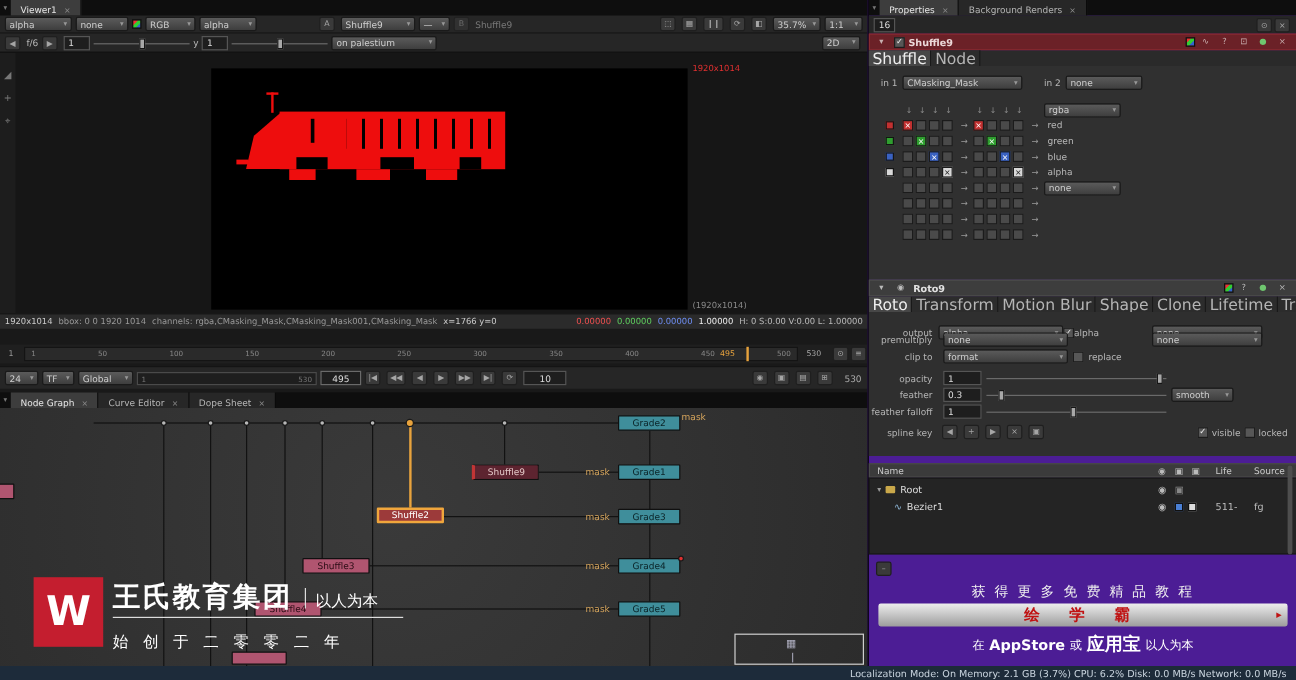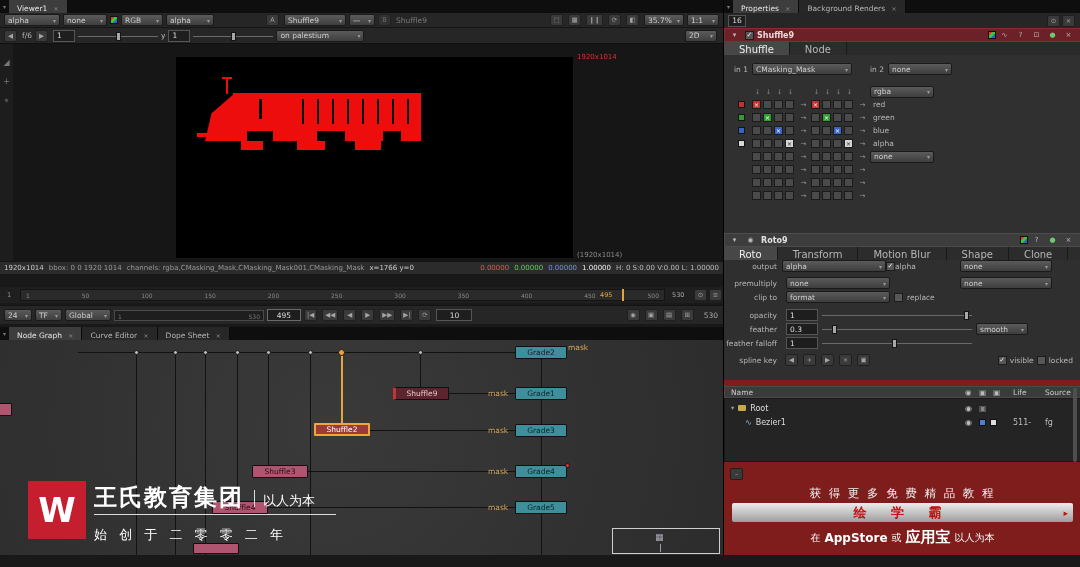--- a/index.html
+++ b/index.html
@@ -23,21 +23,21 @@
   .lab{color:#b8b8b8;font-size:7.5px;white-space:nowrap}
   .wire{position:absolute;background:#121212}
   .wire.orange{background:#e8a33d}
   .dot{position:absolute;width:5px;height:5px;border-radius:50%;background:#b8b8b8;border:1px solid #1a1a1a}
   .node{position:absolute;height:13px;display:flex;align-items:center;justify-content:center;font-size:7.5px;border:1px solid #101010;border-radius:1px;white-space:nowrap}
   .node.grade{width:52px;background:#3f8e9b;color:#0a2327}
   .node.shuffle9{width:56px;background:#5d2430;color:#e3c7c7;border-left:3px solid #c23535}
   .node.sel{width:56px;background:#9c3a3a;color:#fff;border:2px solid #f0a63c}
   .node.pink{width:56px;background:#b05570;color:#2a0c14}
   .masklbl{position:absolute;color:#d6a55c;font-size:7.5px;line-height:13px}
-  .stab{display:flex;align-items:flex-end;height:13px;padding:0 15px;background:#2c2c2c;border-right:1px solid #191919;color:#b5b5b5;font-size:10px;white-space:nowrap}
+  .stab{display:flex;align-items:flex-start;height:13px;padding:0 3px;background:#2c2c2c;border-right:1px solid #191919;color:#b5b5b5;font-size:13px;white-space:nowrap}
   .stab.active{background:#474747;color:#eee}
   .plabel{width:58px;text-align:right;color:#b5b5b5;font-size:7.5px;padding-right:5px;white-space:nowrap}
   .mrow{display:flex;align-items:center;height:13px}
   .mchip{width:7px;height:7px;margin-right:7px;border:1px solid #141414}
   .mcell{display:flex;align-items:center;justify-content:center;width:9px;height:9px;background:#4a4a4a;border:1px solid #1b1b1b;margin-right:2px;font-size:6.5px;color:#fff}
   .mhead{display:inline-block;width:11px;text-align:center;color:#8a8a8a;font-size:6.5px}
   .marrow{width:15px;text-align:center;color:#9a9a9a;font-size:7px}
   .mlabel{width:66px;color:#b8b8b8;font-size:7.5px;padding-left:3px}
   .hicon{display:inline-flex;align-items:center;justify-content:center;width:11px;height:10px;color:#c9b0b0;font-size:7px;margin-right:2px}
 </style>
@@ -306,21 +306,21 @@
       </div>
     <div class="node pink" style="left:-6px;top:63px;width:18px"></div>
     <div class="node pink" style="left:193px;top:203px;width:46px;height:11px"></div>
 
     <div class="abs" style="left:612px;top:188px;width:108px;height:26px;border:1px solid #cfcfcf">
       <span class="abs" style="left:42px;top:3px;color:#aab;font-size:9px">▦</span>
       <div class="abs" style="left:47px;top:15px;width:1px;height:8px;background:#99a"></div>
     </div>
   </div>
 
-  <div class="abs" style="left:723px;top:0;width:357px;height:555px;background:#7f1d1d;border-left:1px solid #000">
+  <div class="abs" style="left:723px;top:0;width:357px;height:555px;background:#4c1d95;border-left:1px solid #000">
     <div class="tabbar abs" style="left:0;top:0;width:357px;height:13px">
       <span style="display:flex;align-items:center;padding:0 3px;color:#777;font-size:6px">▾</span>
       <div class="tab active">
           <span>Properties</span>
           <span class="x">×</span>
         </div>
       <div class="tab">
           <span>Background Renders</span>
           <span class="x">×</span>
         </div>
@@ -532,21 +532,21 @@
           <span>Lifetime</span>
         </div>
       <div class="stab">
           <span>Tracking</span>
         </div>
       <div class="stab">
           <span>Node</span>
         </div>
     </div>
     <div class="abs" style="left:0;top:260px;width:357px;height:120px;background:#2f2f2f">
-      <div class="row" style="position:absolute;left:0;top:0;width:100%;gap:0">
+      <div class="row" style="position:absolute;left:0;top:11px;width:100%;gap:0">
         <span class="plabel">output</span>
         <div class="dd" style="width:104px">
             <span>alpha</span>
             <span class="caret">▾</span>
           </div>
         <span class="chk">✓</span>
         <span class="lab">alpha</span>
         <div class="dd" style="position:absolute;left:236px;width:92px">
             <span>none</span>
             <span class="caret">▾</span>
@@ -662,14 +662,17 @@
 
   <div class="abs" style="left:28px;top:481px;width:58px;height:58px;background:#c41e2f;display:flex;align-items:center;justify-content:center;z-index:50">
     <span style="color:#fff;font-size:34px;font-weight:bold">W</span>
   </div>
   <span class="abs" style="left:94px;top:482px;color:#fff;font-size:23px;font-weight:bold;letter-spacing:2px;z-index:50">王氏教育集团</span>
   <div class="abs" style="left:254px;top:490px;width:1px;height:17px;background:#ddd;z-index:50"></div>
   <span class="abs" style="left:263px;top:492px;color:#fff;font-size:13px;z-index:50">以人为本</span>
   <div class="abs" style="left:94px;top:514px;width:242px;height:1px;background:#ddd;z-index:50"></div>
   <span class="abs" style="left:94px;top:526px;color:#fff;font-size:13px;letter-spacing:4px;z-index:50">始 创 于 二 零 零 二 年</span>
 
+  <div class="abs row" style="left:0;top:555px;width:1080px;height:12px;background:#1d2b3a;justify-content:flex-end;padding-right:8px;z-index:60">
+    <span style="color:#c9d4de;font-size:8px;white-space:nowrap">Localization Mode: On   Memory: 2.1 GB (3.7%)   CPU: 6.2%   Disk: 0.0 MB/s   Network: 0.0 MB/s</span>
+  </div>
 
 </div>
 
 </body></html>

